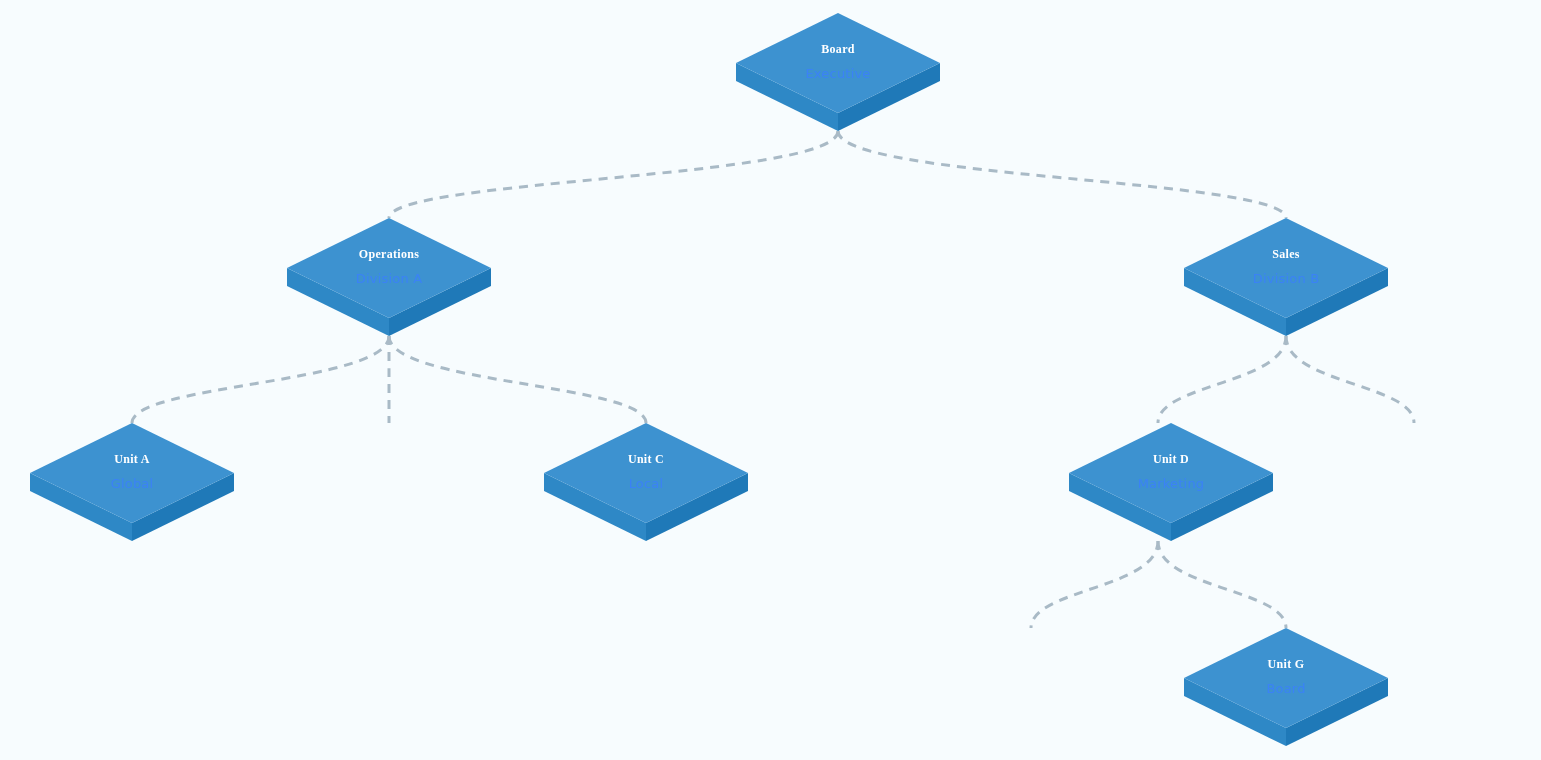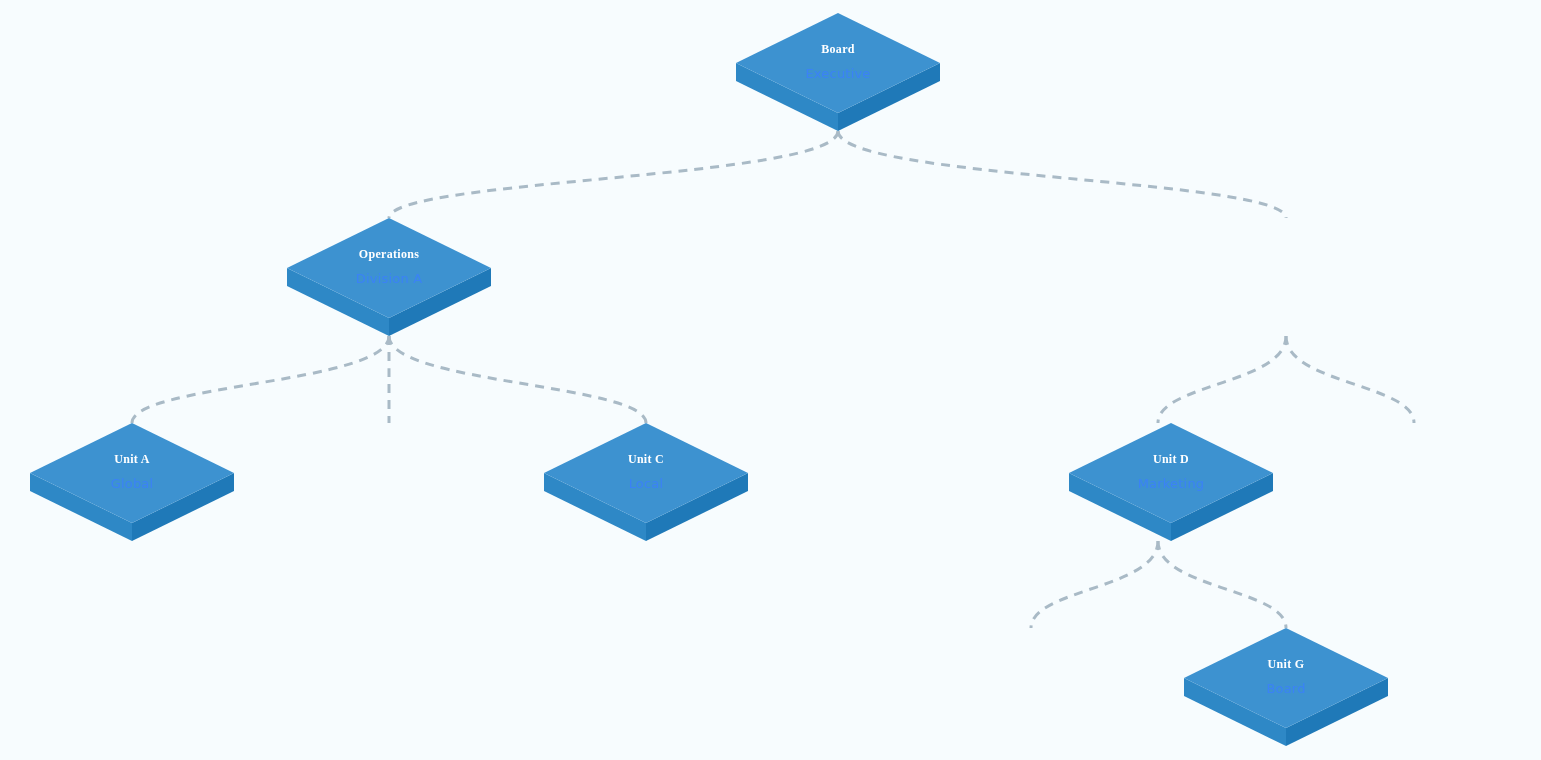--- a/index.html
+++ b/index.html
@@ -96,20 +96,29 @@
       </div>
       <div class="iso-node" style="left: 389px; top: 268px;">
         <svg width="204" height="118" viewBox="0 0 204 118">
           <polygon points="0,50 102,100 102,118 0,68" fill="#2e88c6"></polygon>
           <polygon points="102,100 204,50 204,68 102,118" fill="#1f79b8"></polygon>
           <polygon points="102,0 204,50 102,100 0,50" fill="#3d92d0"></polygon>
         </svg>
         <div class="node-label node-title">Operations</div>
         <div class="node-label node-subtitle">Division A</div>
       </div>
+      <div class="iso-node" style="left: 1286px; top: 268px;">
+        <svg width="204" height="118" viewBox="0 0 204 118">
+          <polygon points="0,50 102,100 102,118 0,68" fill="#2e88c6"></polygon>
+          <polygon points="102,100 204,50 204,68 102,118" fill="#1f79b8"></polygon>
+          <polygon points="102,0 204,50 102,100 0,50" fill="#3d92d0"></polygon>
+        </svg>
+        <div class="node-label node-title">Sales</div>
+        <div class="node-label node-subtitle">Division B</div>
+      </div>
       <div class="iso-node" style="left: 132px; top: 473px;">
         <svg width="204" height="118" viewBox="0 0 204 118">
           <polygon points="0,50 102,100 102,118 0,68" fill="#2e88c6"></polygon>
           <polygon points="102,100 204,50 204,68 102,118" fill="#1f79b8"></polygon>
           <polygon points="102,0 204,50 102,100 0,50" fill="#3d92d0"></polygon>
         </svg>
         <div class="node-label node-title">Unit A</div>
         <div class="node-label node-subtitle">Global</div>
       </div>
       <div class="iso-node" style="left: 646px; top: 473px;">

